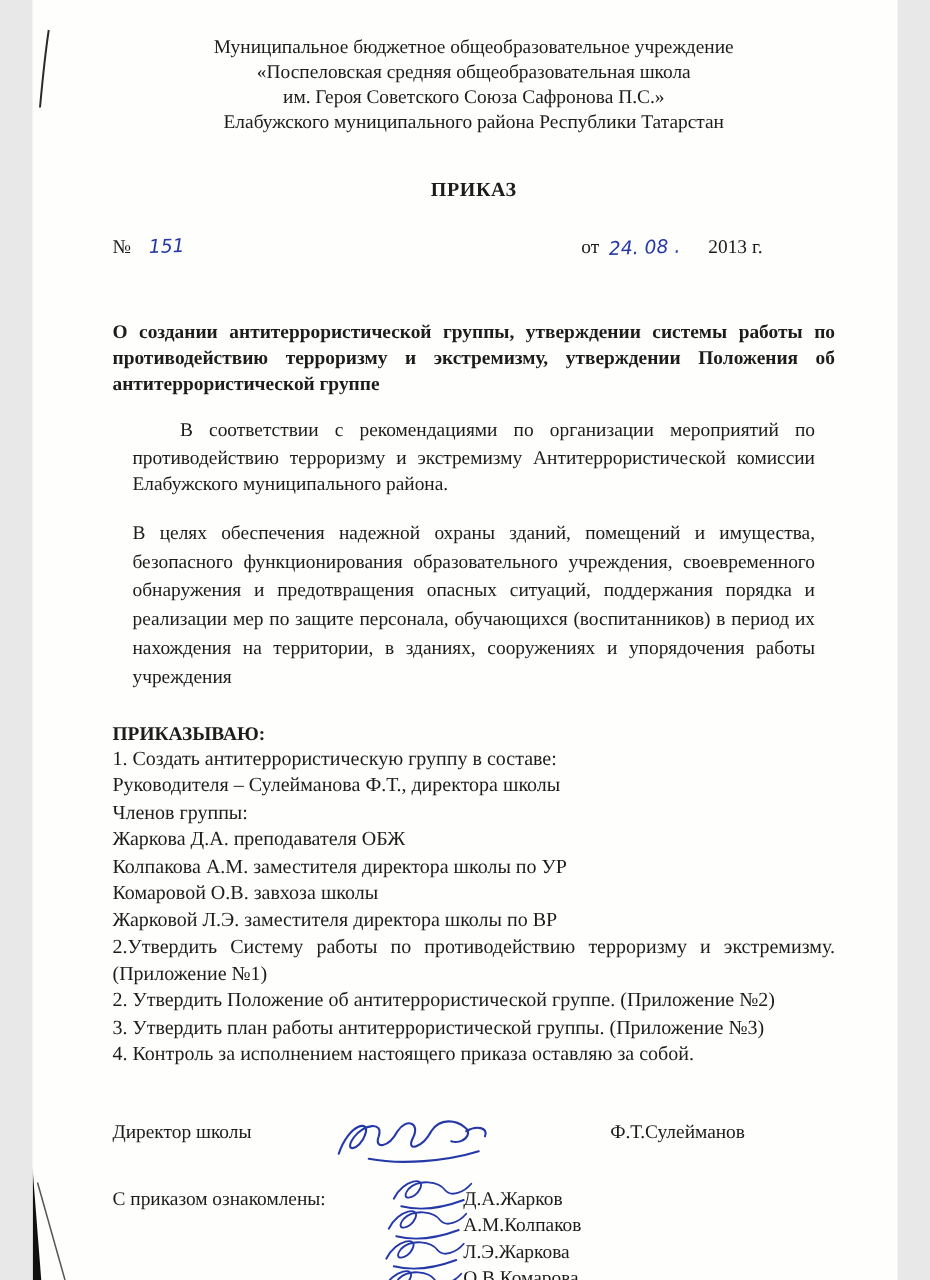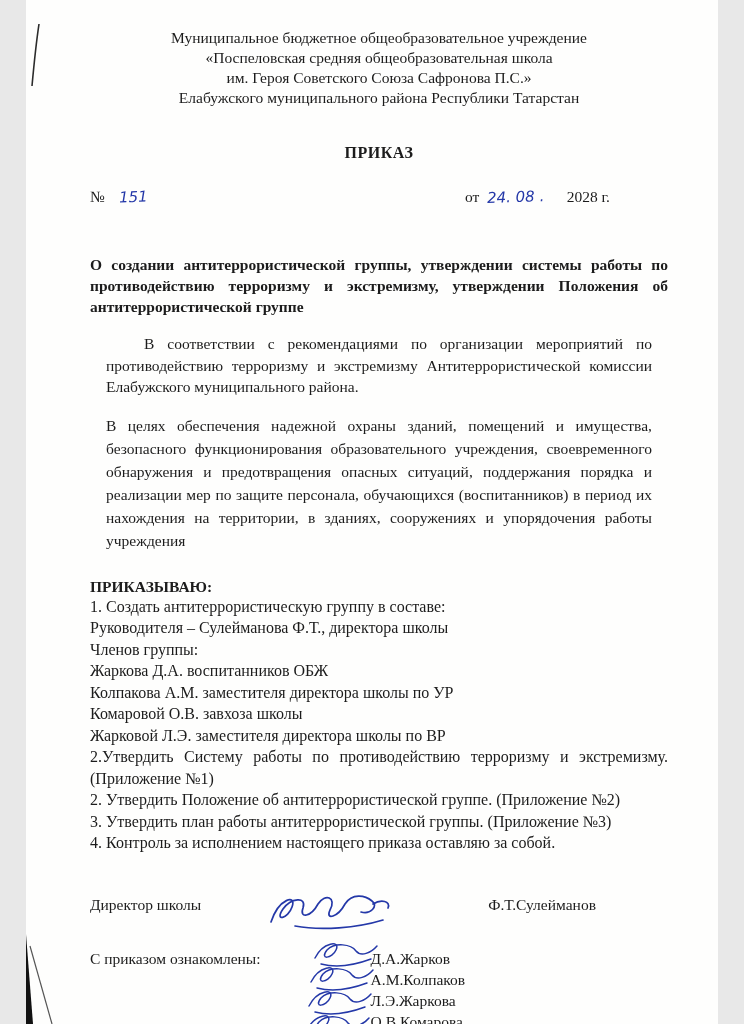--- a/index.html
+++ b/index.html
@@ -131,36 +131,36 @@
     <div class="doc-title">ПРИКАЗ</div>
 
     <div class="num-row">
       <span class="num-left">
         <span>№</span>
         <span class="handwritten">151</span>
       </span>
       <span class="num-right">
         <span>от</span>
         <span class="handwritten">24. 08 .</span>
-        <span style="margin-left:14px;">2028 г.</span>
+        <span style="margin-left:14px;">2013 г.</span>
       </span>
     </div>
 
     <p class="subject">О создании антитеррористической группы, утверждении системы работы по противодействию терроризму и экстремизму, утверждении Положения об антитеррористической группе</p>
 
     <p class="para p1">В соответствии  с рекомендациями по организации мероприятий по противодействию терроризму и экстремизму Антитеррористической комиссии Елабужского муниципального района.</p>
     <p class="para p2">В целях обеспечения надежной охраны зданий, помещений и имущества, безопасного функционирования образовательного учреждения, своевременного обнаружения и предотвращения опасных ситуаций, поддержания порядка и реализации мер по защите персонала, обучающихся (воспитанников) в период их нахождения на территории, в зданиях, сооружениях и упорядочения работы учреждения</p>
 
     <div class="order-heading">ПРИКАЗЫВАЮ:</div>
 
     <div class="order-list">
       <p class="order-line">1. Создать антитеррористическую группу в составе:</p>
       <p class="order-line">Руководителя – Сулейманова Ф.Т.,  директора школы</p>
       <p class="order-line">Членов группы:</p>
-      <p class="order-line">Жаркова Д.А. воспитанников ОБЖ</p>
+      <p class="order-line">Жаркова Д.А. преподавателя ОБЖ</p>
       <p class="order-line">Колпакова А.М. заместителя директора школы по УР</p>
       <p class="order-line">Комаровой О.В. завхоза школы</p>
       <p class="order-line">Жарковой Л.Э. заместителя директора школы по ВР</p>
       <p class="order-line">2.Утвердить Систему работы по противодействию терроризму и экстремизму. (Приложение №1)</p>
       <p class="order-line">2. Утвердить Положение об антитеррористической группе.  (Приложение №2)</p>
       <p class="order-line">3. Утвердить план работы антитеррористической группы.  (Приложение №3)</p>
       <p class="order-line">4. Контроль   за исполнением настоящего приказа оставляю за собой.</p>
     </div>
 
     <div class="sign-row">

